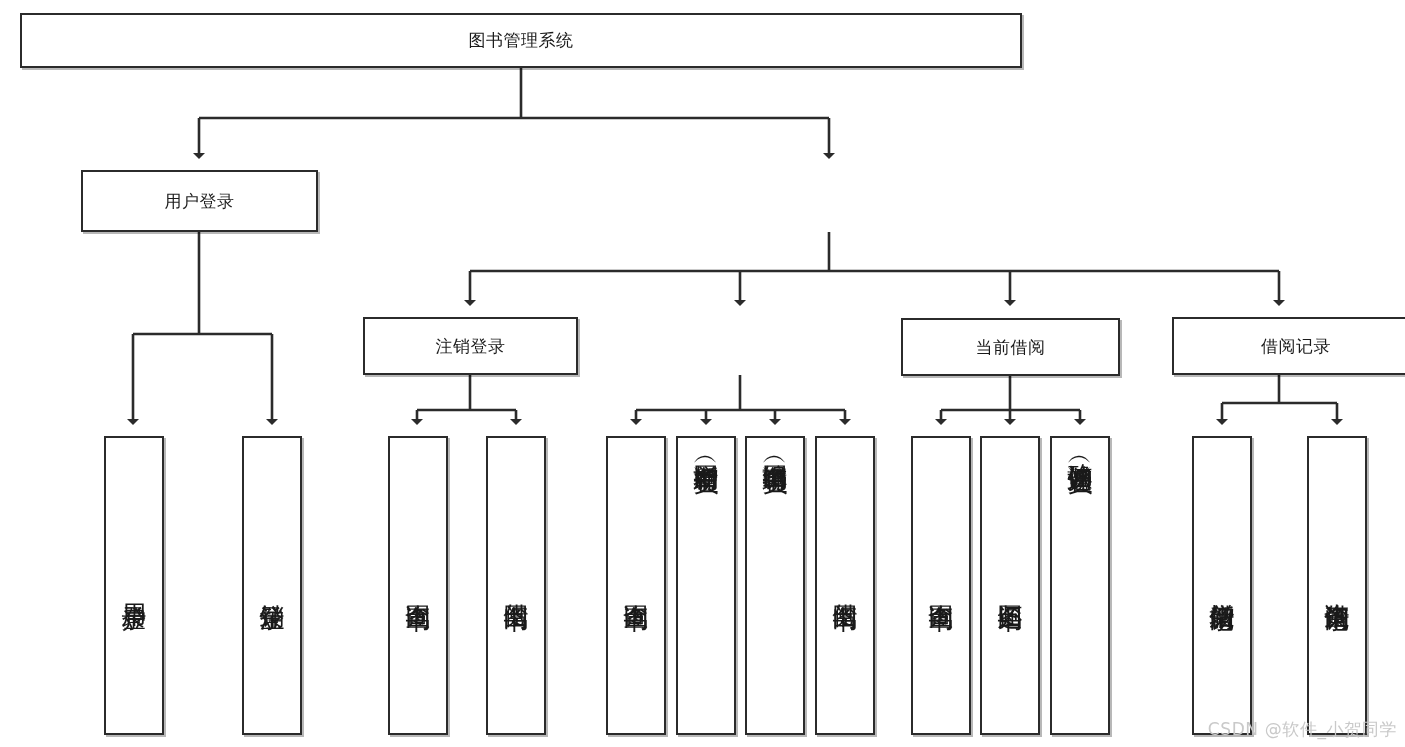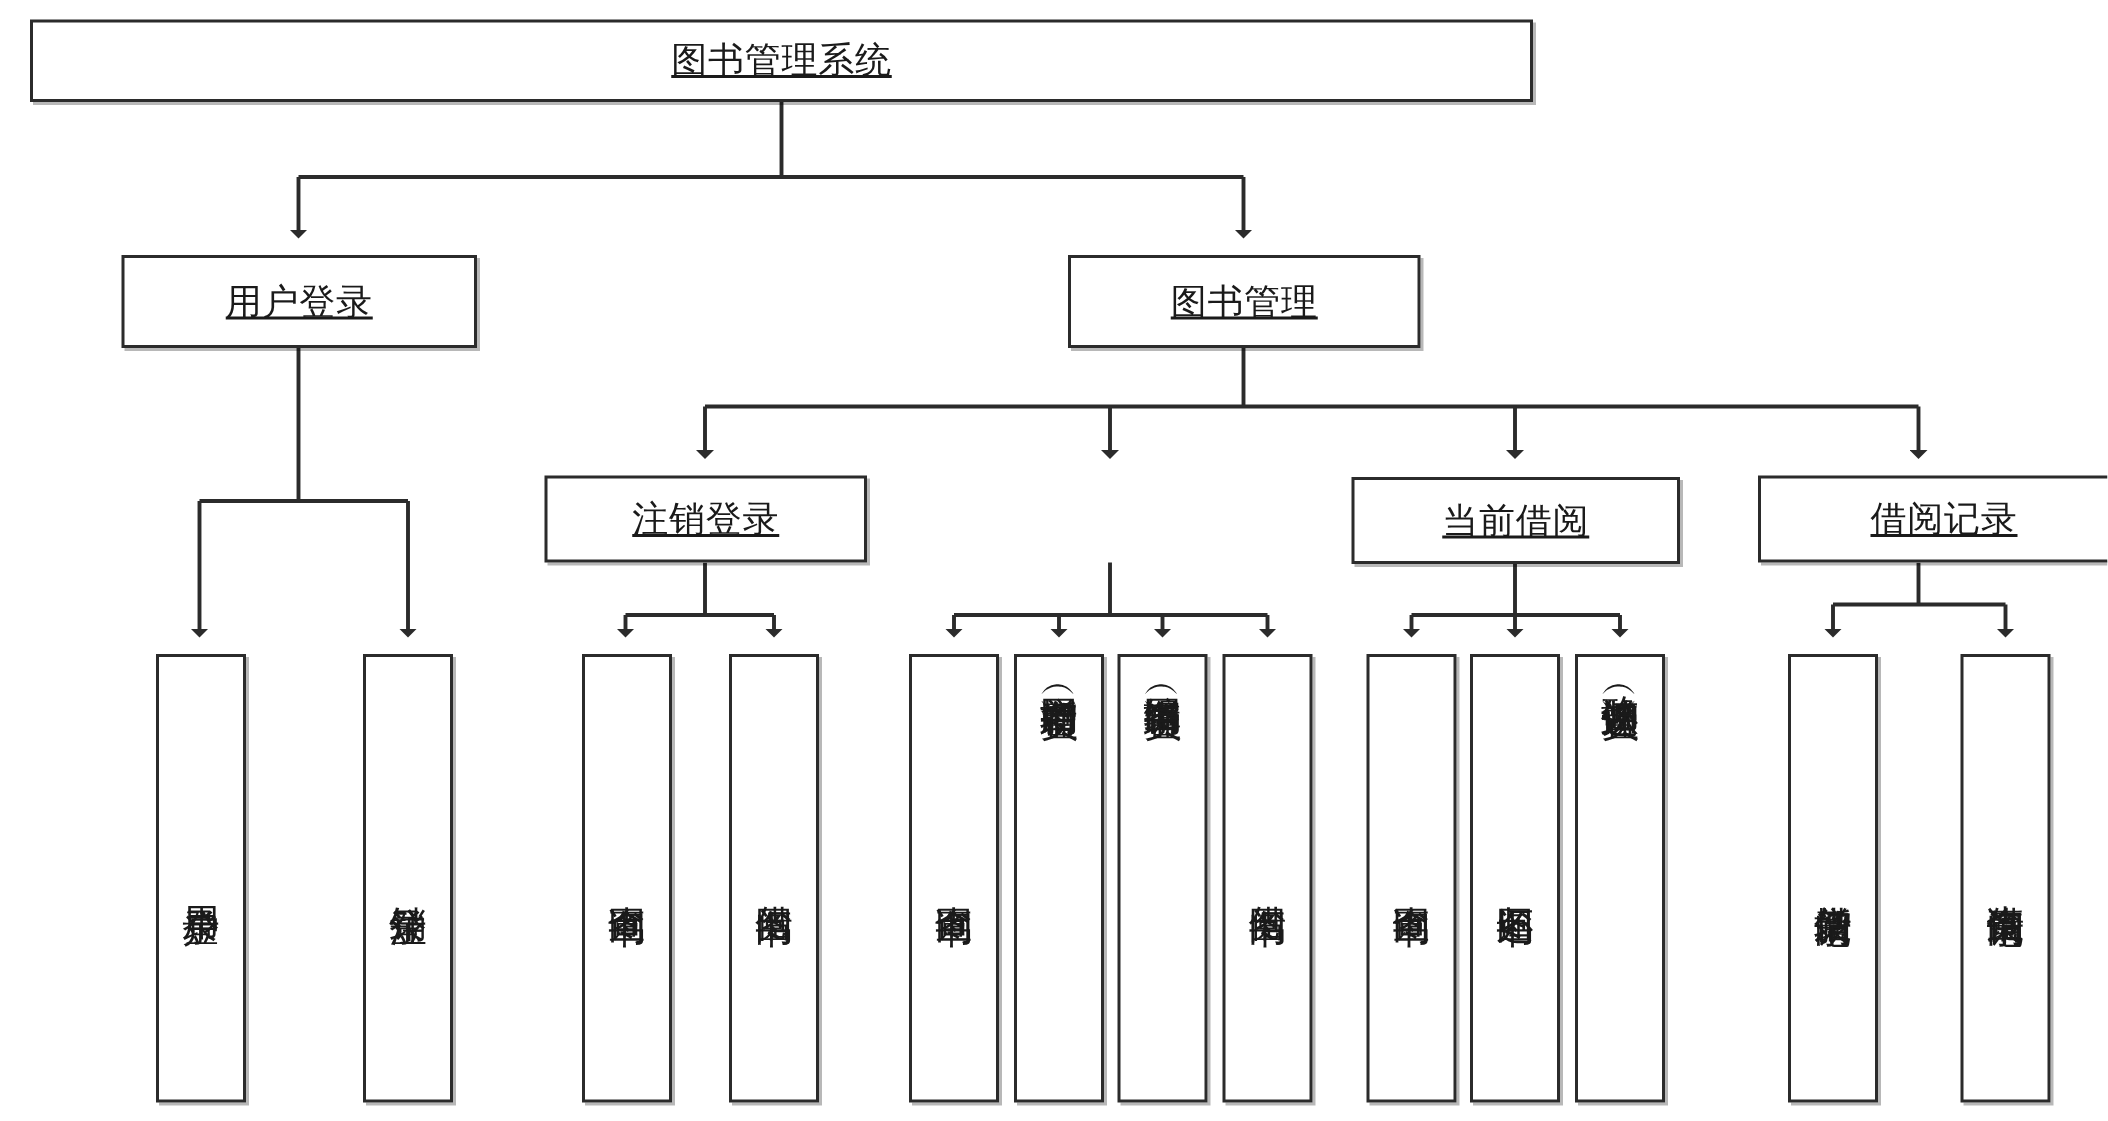--- a/index.html
+++ b/index.html
@@ -29,25 +29,24 @@
     box-sizing: border-box;
     background: #ffffff;
     border: 2px solid #2b2b2b;
     box-shadow: 2px 2px 0 rgba(0,0,0,0.28);
     display: flex;
     align-items: center;
     justify-content: center;
     color: #1a1a1a;
   }
   .node-h .node-label {
-    font-size: 24px;
+    font-size: 17px;
     line-height: 1.1;
     letter-spacing: 0.5px;
     white-space: nowrap;
-    text-decoration: underline;
   }
   .node-v {
     align-items: flex-start;
     justify-content: center;
     padding-top: 6px;
   }
   .node-v .node-label {
     writing-mode: vertical-rl;
     text-orientation: upright;
     font-size: 25px;
@@ -131,23 +130,20 @@
   </svg>
 
   <div class="node node-h" style="left:20px; top:13px; width:1002px; height:55px;">
     <span class="node-label">图书管理系统</span>
   </div>
 
   <div class="node node-h" style="left:81px; top:170px; width:237px; height:62px;">
     <span class="node-label">用户登录</span>
   </div>
 
-  <div class="node node-h" style="left:712px; top:170px; width:235px; height:62px;">
-    <span class="node-label">图书管理</span>
-  </div>
 
   <div class="node node-h" style="left:363px; top:317px; width:215px; height:58px;">
     <span class="node-label">注销登录</span>
   </div>
 
 
   <div class="node node-h" style="left:901px; top:318px; width:219px; height:58px;">
     <span class="node-label">当前借阅</span>
   </div>
 
@@ -200,14 +196,15 @@
   </div>
 
   <div class="node node-v v-center" style="left:1192px; top:436px; width:60px; height:299px;">
     <span class="node-label">新增借阅记录</span>
   </div>
 
   <div class="node node-v v-center" style="left:1307px; top:436px; width:60px; height:299px;">
     <span class="node-label">查询借阅记录</span>
   </div>
 
+  <div id="watermark">CSDN @软件_小贺同学</div>
 
 </div>
 
 </body></html>

